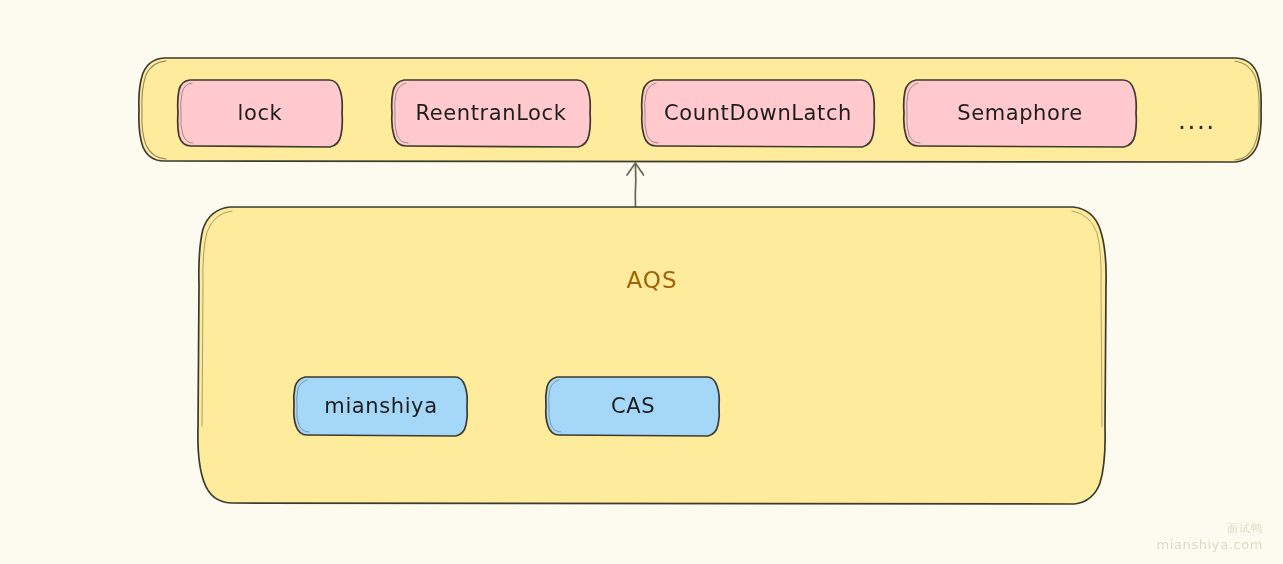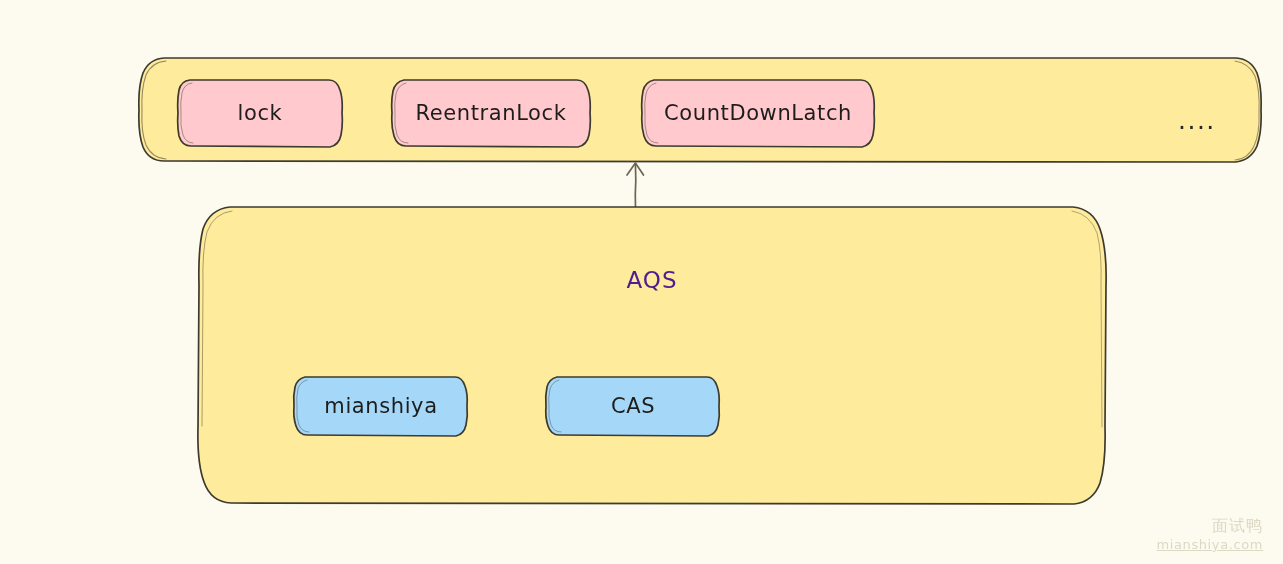--- a/index.html
+++ b/index.html
@@ -65,21 +65,21 @@
   }
 
   
   #aqs-title {
     position: absolute;
     left: 196px;
     top: 267px;
     width: 912px;
     text-align: center;
     font-size: 23px;
-    color: #4c1d95;
+    color: #a16207;
     letter-spacing: 1px;
     font-family: "DejaVu Sans", sans-serif;
   }
 
   
   #ellipsis-mark {
     position: absolute;
     left: 1178px;
     top: 106px;
     font-size: 25px;
@@ -92,29 +92,28 @@
   #watermark {
     position: absolute;
     right: 18px;
     bottom: 10px;
     text-align: right;
     color: #ddd8c4;
     line-height: 1.35;
     user-select: none;
   }
   #watermark .wm-cn {
-    font-size: 16px;
+    font-size: 11px;
     letter-spacing: 1px;
     display: block;
   }
   #watermark .wm-en {
     font-size: 13px;
     letter-spacing: 0.6px;
     display: block;
-    text-decoration: underline;
   }
 </style>
 </head>
 <body>
 
 <div id="canvas">
 
   <div class="group-box" id="implementations-group" style="left:136px; top:56px; width:1128px; height:108px;">
     <svg class="box-svg" width="1128" height="108" viewBox="0 0 1128 108">
       <path d="M 28 2 Q 13 3 7 17 Q 2 31 3 54 Q 2 77 7 91 Q 13 105 28 105
@@ -147,20 +146,29 @@
     <div class="leaf-box" id="node-countdownlatch" style="left:504px; top:22px; width:236px; height:70px;">
       <svg class="box-svg" width="236" height="70" viewBox="0 0 236 70">
         <path d="M 14 2 Q 5 4 3 13 Q 1 23 2 35 Q 1 48 4 58 Q 7 68 16 68
                  L 222 69 Q 231 67 233 57 Q 235 47 234 35
                  Q 235 21 232 12 Q 229 2 221 2 Z" fill="#ffc9cd" stroke="#3d3a2e" stroke-width="1.7" stroke-linecap="round" stroke-linejoin="round"></path>
         <path d="M 16 5 Q 8 7 6 16 Q 4 25 5 36 Q 4 48 7 57 Q 10 65 18 65" fill="none" stroke="#3d3a2e" stroke-width="1" opacity="0.45" stroke-linecap="round"></path>
       </svg>
       <div class="node-label">CountDownLatch</div>
     </div>
 
+    <div class="leaf-box" id="node-semaphore" style="left:766px; top:22px; width:236px; height:70px;">
+      <svg class="box-svg" width="236" height="70" viewBox="0 0 236 70">
+        <path d="M 14 2 Q 5 4 3 13 Q 1 23 2 35 Q 1 48 4 58 Q 7 68 16 68
+                 L 222 69 Q 231 67 233 57 Q 235 47 234 35
+                 Q 235 21 232 12 Q 229 2 221 2 Z" fill="#ffc9cd" stroke="#3d3a2e" stroke-width="1.7" stroke-linecap="round" stroke-linejoin="round"></path>
+        <path d="M 16 5 Q 8 7 6 16 Q 4 25 5 36 Q 4 48 7 57 Q 10 65 18 65" fill="none" stroke="#3d3a2e" stroke-width="1" opacity="0.45" stroke-linecap="round"></path>
+      </svg>
+      <div class="node-label">Semaphore</div>
+    </div>
   </div>
 
   <div id="ellipsis-mark">....</div>
 
   <svg id="connector-arrow" style="position:absolute; left:612px; top:158px; width:48px; height:52px;" viewBox="0 0 48 52">
     <path d="M 23.5 50 L 23.3 36 L 23.8 22 L 23.4 6" fill="none" stroke="#6b6552" stroke-width="1.7" stroke-linecap="round"></path>
     <path d="M 15 17 L 23.4 5 L 31.5 17" fill="none" stroke="#6b6552" stroke-width="1.7" stroke-linecap="round" stroke-linejoin="round"></path>
   </svg>
 
   <div class="group-box" id="aqs-group" style="left:196px; top:205px; width:912px; height:301px;">

